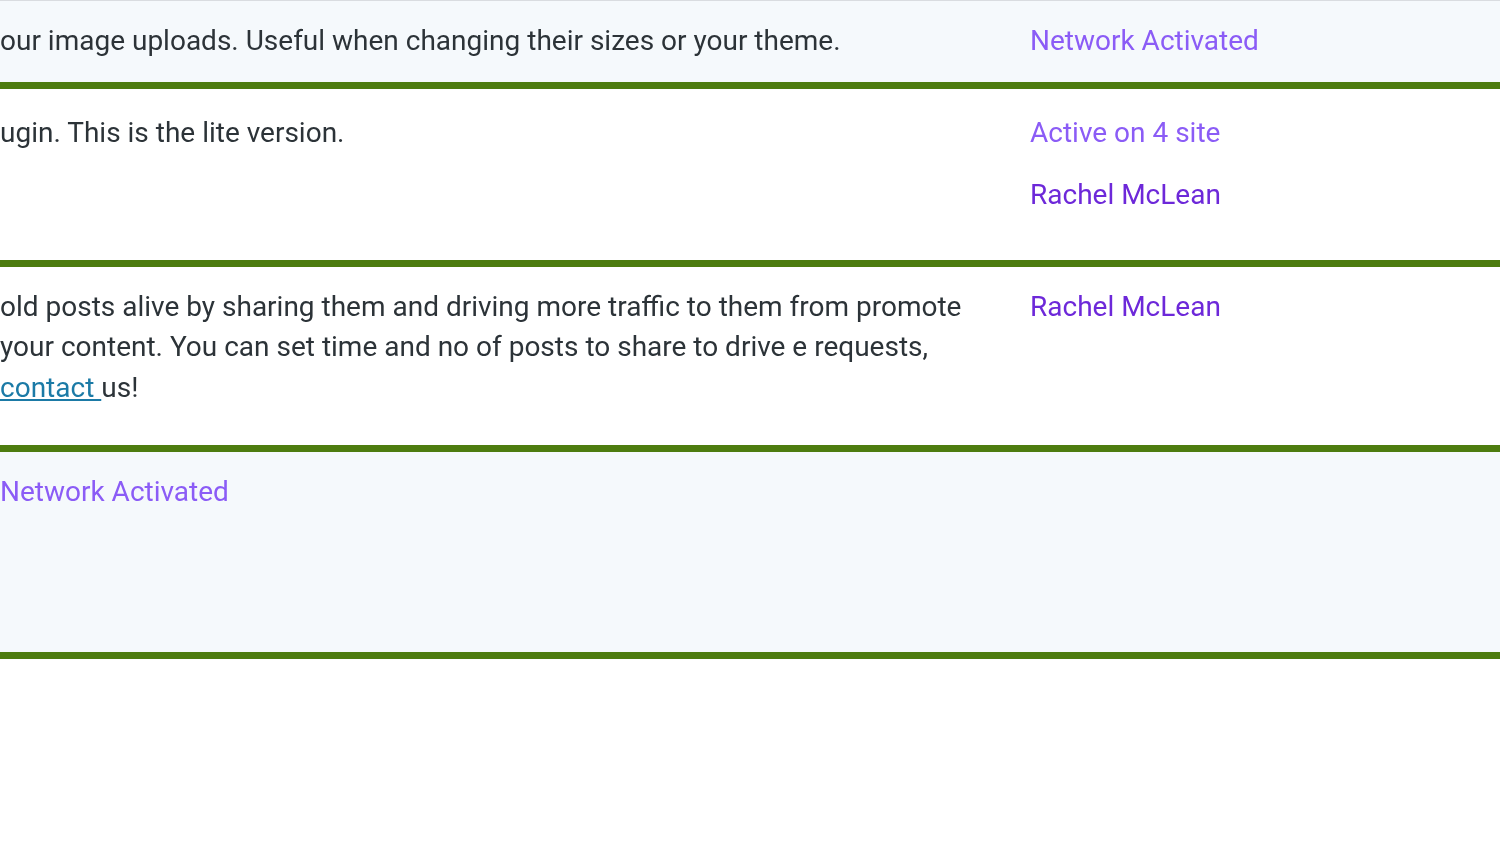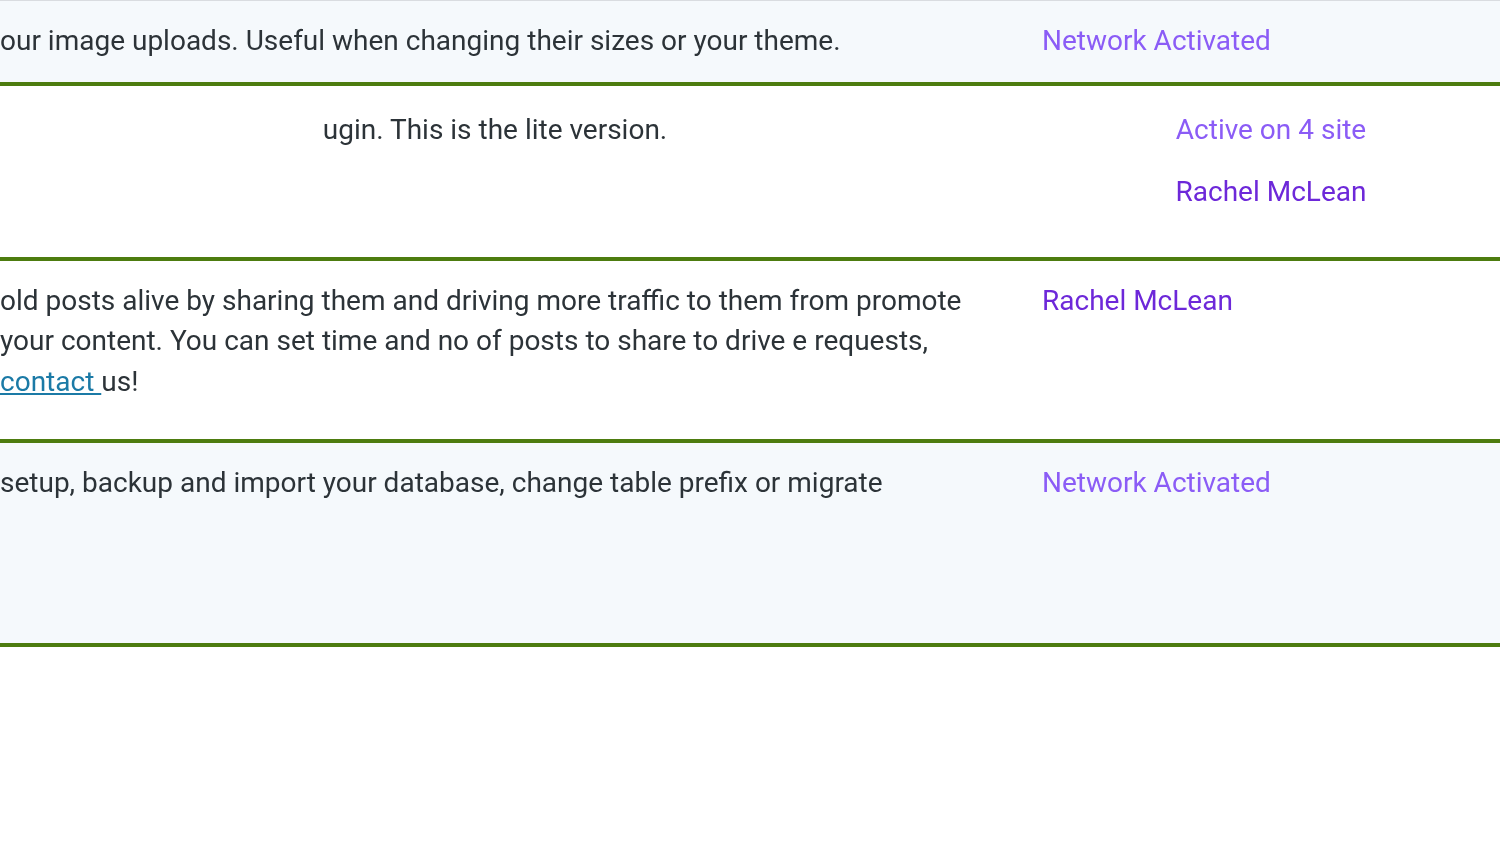--- a/index.html
+++ b/index.html
@@ -13,23 +13,22 @@
       color: #2c3338;
       background: #fff;
       overflow: hidden;
       line-height: 1.45;
     }
     .table {
       width: 100%;
     }
     .row {
       display: flex;
-      border-bottom: 4px solid #4d7c0f;
+      border-bottom: 7px solid #4d7c0f;
       padding: 20px 0 26px 0;
-      gap: 12px;
     }
     .row.top-border {
       border-top: 1px solid #d9dce0;
     }
     .row.active {
       background: #f5f9fc;
     }
     .desc-col {
       flex: 0 0 1030px;
       padding-left: 0;
@@ -62,21 +61,21 @@
       margin-bottom: 0;
     }
     .details-link {
       display: block;
       margin-top: 24px;
       color: #1b7aa6;
       text-decoration: none;
       cursor: pointer;
     }
     .row1 { padding-top: 20px; padding-bottom: 20px;}
-    .row2 { padding-top: 24px; padding-bottom: 44px; text-align: center;}
+    .row2 { padding-top: 24px; padding-bottom: 44px;}
     .row3 { padding-top: 20px; padding-bottom: 36px;}
     .row4 { padding-top: 20px; padding-bottom: 140px;}
   </style>
 </head>
 <body>
 
 <div class="table">
 
   <div class="row row1 active top-border">
     <div class="desc-col">
@@ -100,21 +99,18 @@
   <div class="row row3">
     <div class="desc-col">
       <span>old posts alive by sharing them and driving more traffic to them from promote your content. You can set time and no of posts to share to drive e requests, </span><a class="link-underline">contact </a><span>us!</span>
     </div>
     <div class="status-col">
       <a class="site-link">Rachel McLean</a>
     </div>
   </div>
 
   <div class="row row4 active">
-    <div class="desc-col">
-      <span> setup, backup and import your database, change table prefix or migrate</span>
-    </div>
     <div class="status-col">
       <div class="status-text tight">Network Activated</div>
     </div>
   </div>
 
 </div>
 
 </body></html>

